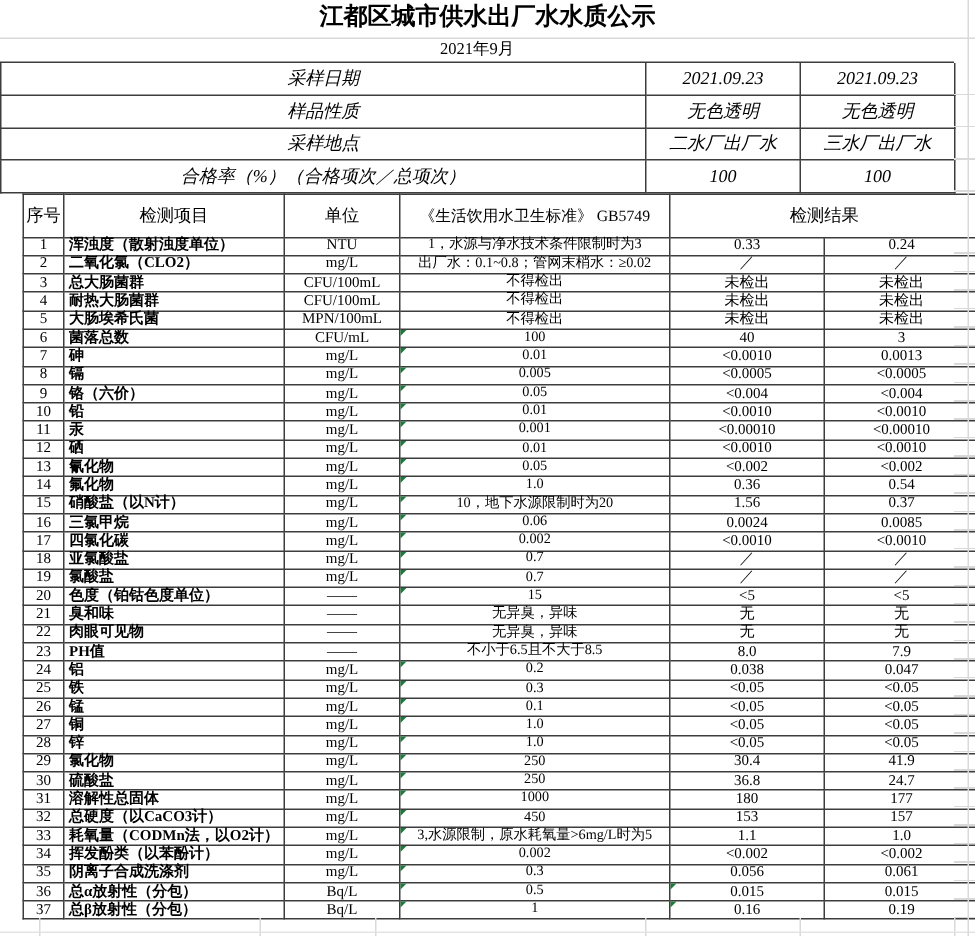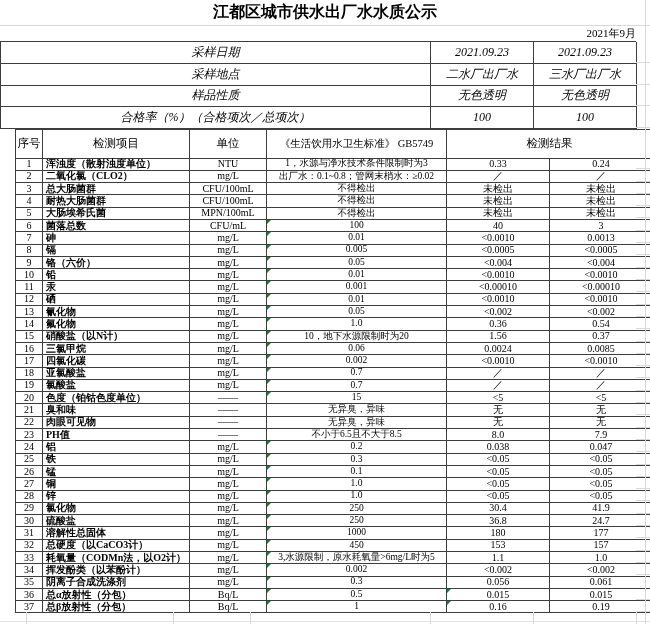--- a/index.html
+++ b/index.html
@@ -9,21 +9,21 @@
     background:#fff; color:#000;
     font-family:"Liberation Serif","DejaVu Serif",serif;
   }
   .title-row {
     height:26px; line-height:24px; text-align:center;
     font-family:"Liberation Sans","DejaVu Sans",sans-serif;
     font-weight:bold; font-size:16px;
     border-bottom:1px solid #d9d9d9;
   }
   .month-row {
-    width:636px; height:16px; line-height:15px; text-align:right;
+    width:636px; height:16px; line-height:15px; text-align:center;
     font-size:11px; border-bottom:1px solid #3d3d3d;
   }
   table { border-collapse:collapse; table-layout:fixed; }
   .info-table { width:636px; }
   .info-table td {
     border:1px solid #3d3d3d; text-align:center; vertical-align:middle;
     font-size:12px; height:21.5px; padding:0; overflow:hidden; white-space:nowrap;font-style:italic;
   }
   .info-table tr:first-child td { border-top:none; }
   .main-table { width:637px; margin-left:15px; }
@@ -65,29 +65,29 @@
       <col style="width:103px">
     </colgroup>
   <tbody id="info-body">
   <tr>
     <td class="i-label">采样日期</td>
     <td class="i-v1">2021.09.23</td>
     <td class="i-v2">2021.09.23</td>
   </tr>
 
   <tr>
+    <td class="i-label">样品性质</td>
+    <td class="i-v1">无色透明</td>
+    <td class="i-v2">无色透明</td>
+  </tr>
+
+  <tr>
     <td class="i-label">采样地点</td>
     <td class="i-v1">二水厂出厂水</td>
     <td class="i-v2">三水厂出厂水</td>
-  </tr>
-
-  <tr>
-    <td class="i-label">样品性质</td>
-    <td class="i-v1">无色透明</td>
-    <td class="i-v2">无色透明</td>
   </tr>
 
   <tr>
     <td class="i-label">合格率（%）（合格项次／总项次）</td>
     <td class="i-v1">100</td>
     <td class="i-v2">100</td>
   </tr>
 </tbody>
 </table>
 

